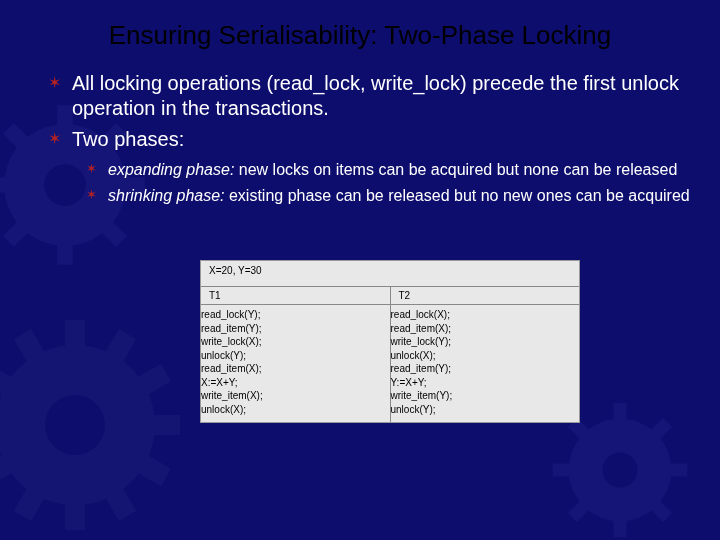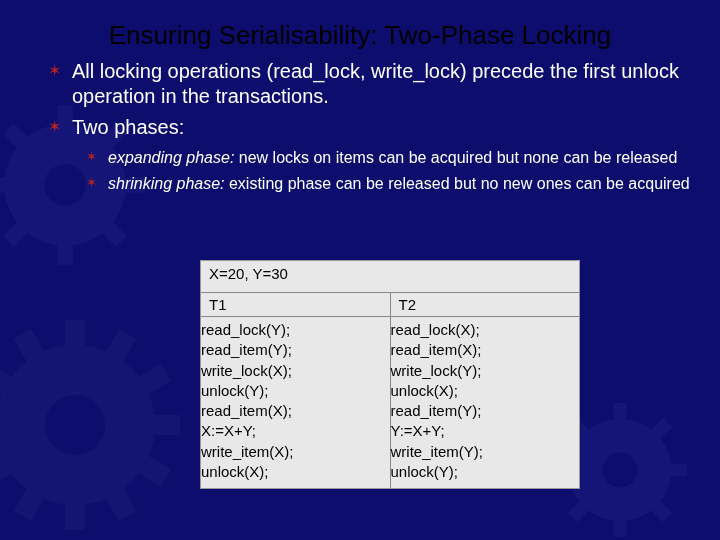--- a/index.html
+++ b/index.html
@@ -19,21 +19,21 @@
   .slide {
     position: relative;
     width: 100%;
     height: 100%;
     padding: 16px 30px 0 30px;
   }
   .title {
     color: #000;
     font-size: 26px;
     text-align: center;
-    margin: 4px 0 8px 0;
+    margin: 4px 0 20px 0;
     font-weight: 400;
   }
   .bullets {
     list-style: none;
     color: #fff;
     font-size: 20px;
     line-height: 1.25;
     margin-left: 18px;
   }
   .bullets > li {
@@ -70,21 +70,21 @@
   }
   .phase-name { font-style: italic; }
   .table-wrap {
     position: absolute;
     left: 200px;
     top: 260px;
     width: 380px;
     background: #e8e8e8;
     color: #000;
     font-family: Arial, sans-serif;
-    font-size: 15px;
+    font-size: 10px;
     border: 1px solid #999;
   }
   .table-header {
     padding: 4px 8px 10px 8px;
   }
   .chart-data-head {
     display: flex;
     border-top: 1px solid #888;
     border-bottom: 1px solid #888;
   }

